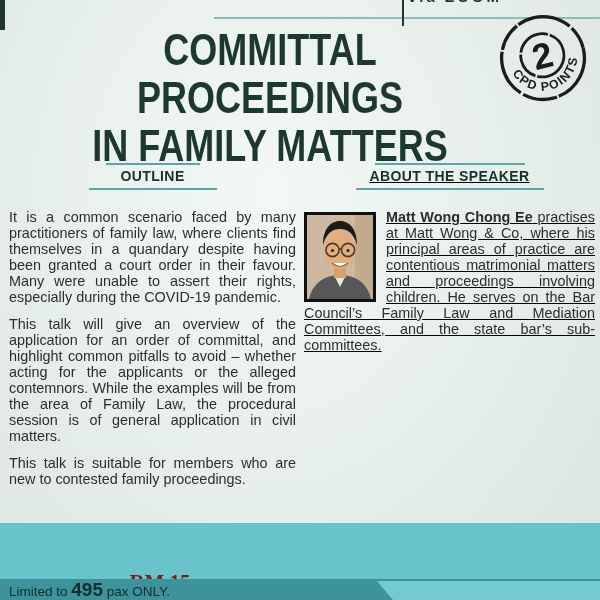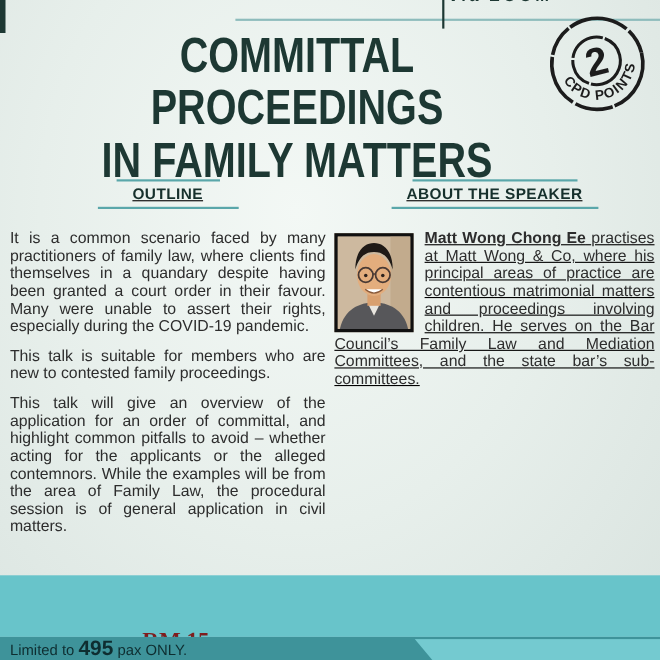--- a/index.html
+++ b/index.html
@@ -22,21 +22,21 @@
     color:#1d3833; font-weight:bold; font-size:45px; line-height:1.07;
     transform:scaleX(0.8); transform-origin:50% 0; letter-spacing:0;
   }
   
   .col{position:absolute; top:163px;}
   .col-left{left:9px; width:287px;}
   .col-right{left:304px; width:291px;text-decoration:underline;}
   .hb{margin:0 auto; text-align:center;}
   .hb .rule{height:2px; background:#5aa7aa; margin:0 auto;}
   .hb .htext{font-size:14px; font-weight:bold; color:#16302c; letter-spacing:0.4px; padding:3px 0 4px 0;}
-  .hb-left{width:128px;text-decoration:underline;} .hb-left .rule-top{width:94px;}
+  .hb-left{width:128px;} .hb-left .rule-top{width:94px;}
   .hb-right{width:188px;} .hb-right .rule-top{width:150px;}
   .col p{font-size:14.4px; line-height:16px; color:#2d2d2d; text-align:justify; margin:11px 0 0 0;}
   .col p.first{margin-top:19px;}
   .bio b{white-space:nowrap;}
   .photo{
     float:left; width:66px; height:84px; margin:3px 10px 2px 0;
     border:3px solid #101010; background:#cdb99f; display:block;
   }
   .photo svg{display:block;}
   
@@ -87,22 +87,22 @@
     <div>IN FAMILY MATTERS</div>
   </div>
 
   <div class="col col-left">
     <div class="hb hb-left">
       <div class="rule rule-top"></div>
       <div class="htext">OUTLINE</div>
       <div class="rule rule-bottom"></div>
     </div>
     <p class="first">It is a common scenario faced by many practitioners of family law, where clients find themselves in a quandary despite having been granted a court order in their favour. Many were unable to assert their rights, especially during the COVID-19 pandemic.</p>
+    <p>This talk will give an overview of the application for an order of committal, and highlight common pitfalls to avoid – whether acting for the applicants or the alleged contemnors. While the examples will be from the area of Family Law, the procedural session is of general application in civil matters.</p>
     <p>This talk is suitable for members who are new to contested family proceedings.</p>
-    <p>This talk will give an overview of the application for an order of committal, and highlight common pitfalls to avoid – whether acting for the applicants or the alleged contemnors. While the examples will be from the area of Family Law, the procedural session is of general application in civil matters.</p>
   </div>
 
   <div class="col col-right">
     <div class="hb hb-right">
       <div class="rule rule-top"></div>
       <div class="htext">ABOUT THE SPEAKER</div>
       <div class="rule rule-bottom"></div>
     </div>
     <p class="first bio">
       <span class="photo">

